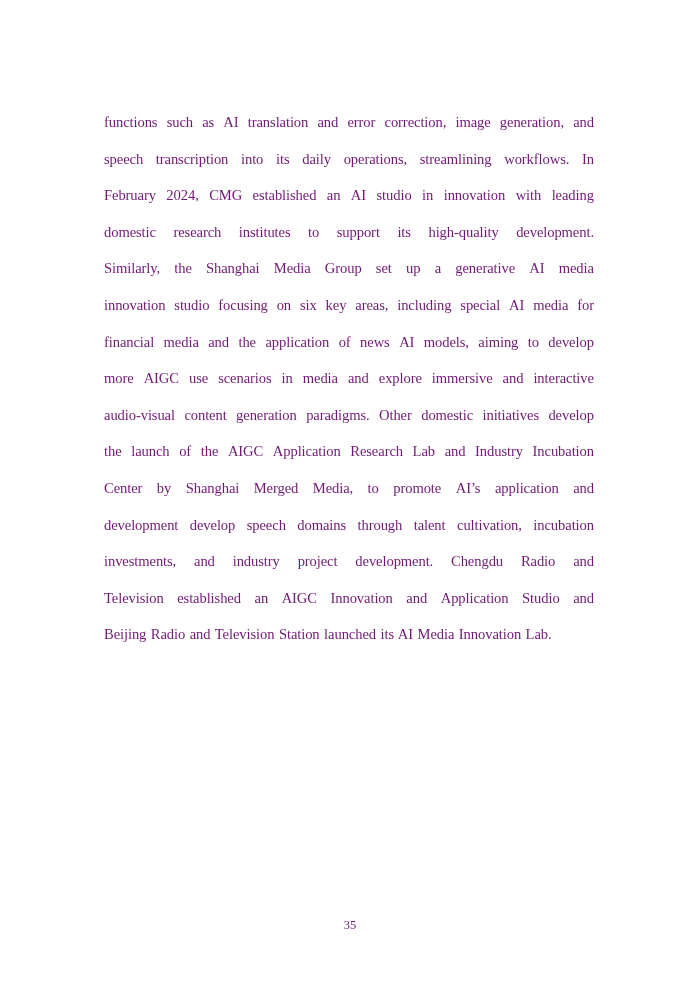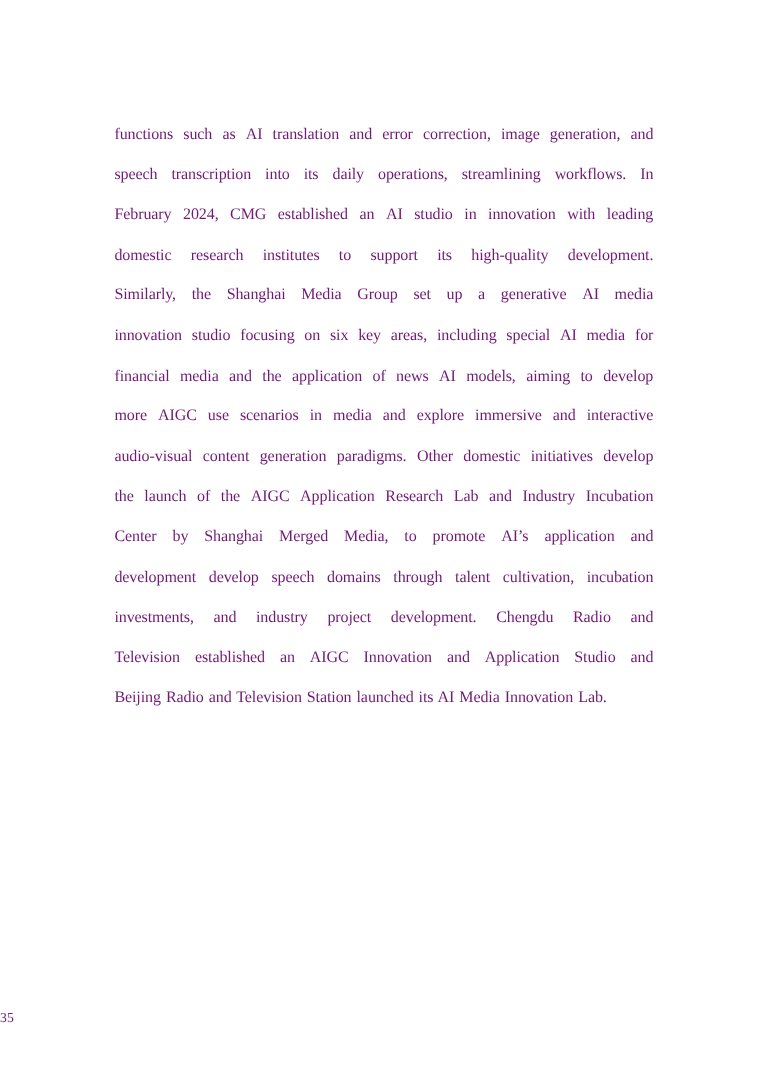--- a/index.html
+++ b/index.html
@@ -40,20 +40,21 @@
   .line.last {
     display: block;
     white-space: normal;
     word-spacing: 1px;
   }
   .page-number {
     position: absolute;
     top: 897px;
     left: 0;
     width: 100%;
+    text-align: center;
     font-size: 12.5px;
     line-height: 16px;
   }
 </style>
 </head>
 <body>
 
 <div class="page" style="background: rgb(255, 255, 255); color: #701a75; margin-top: 20px;">
   <div class="paragraph">
       <div class="line">

